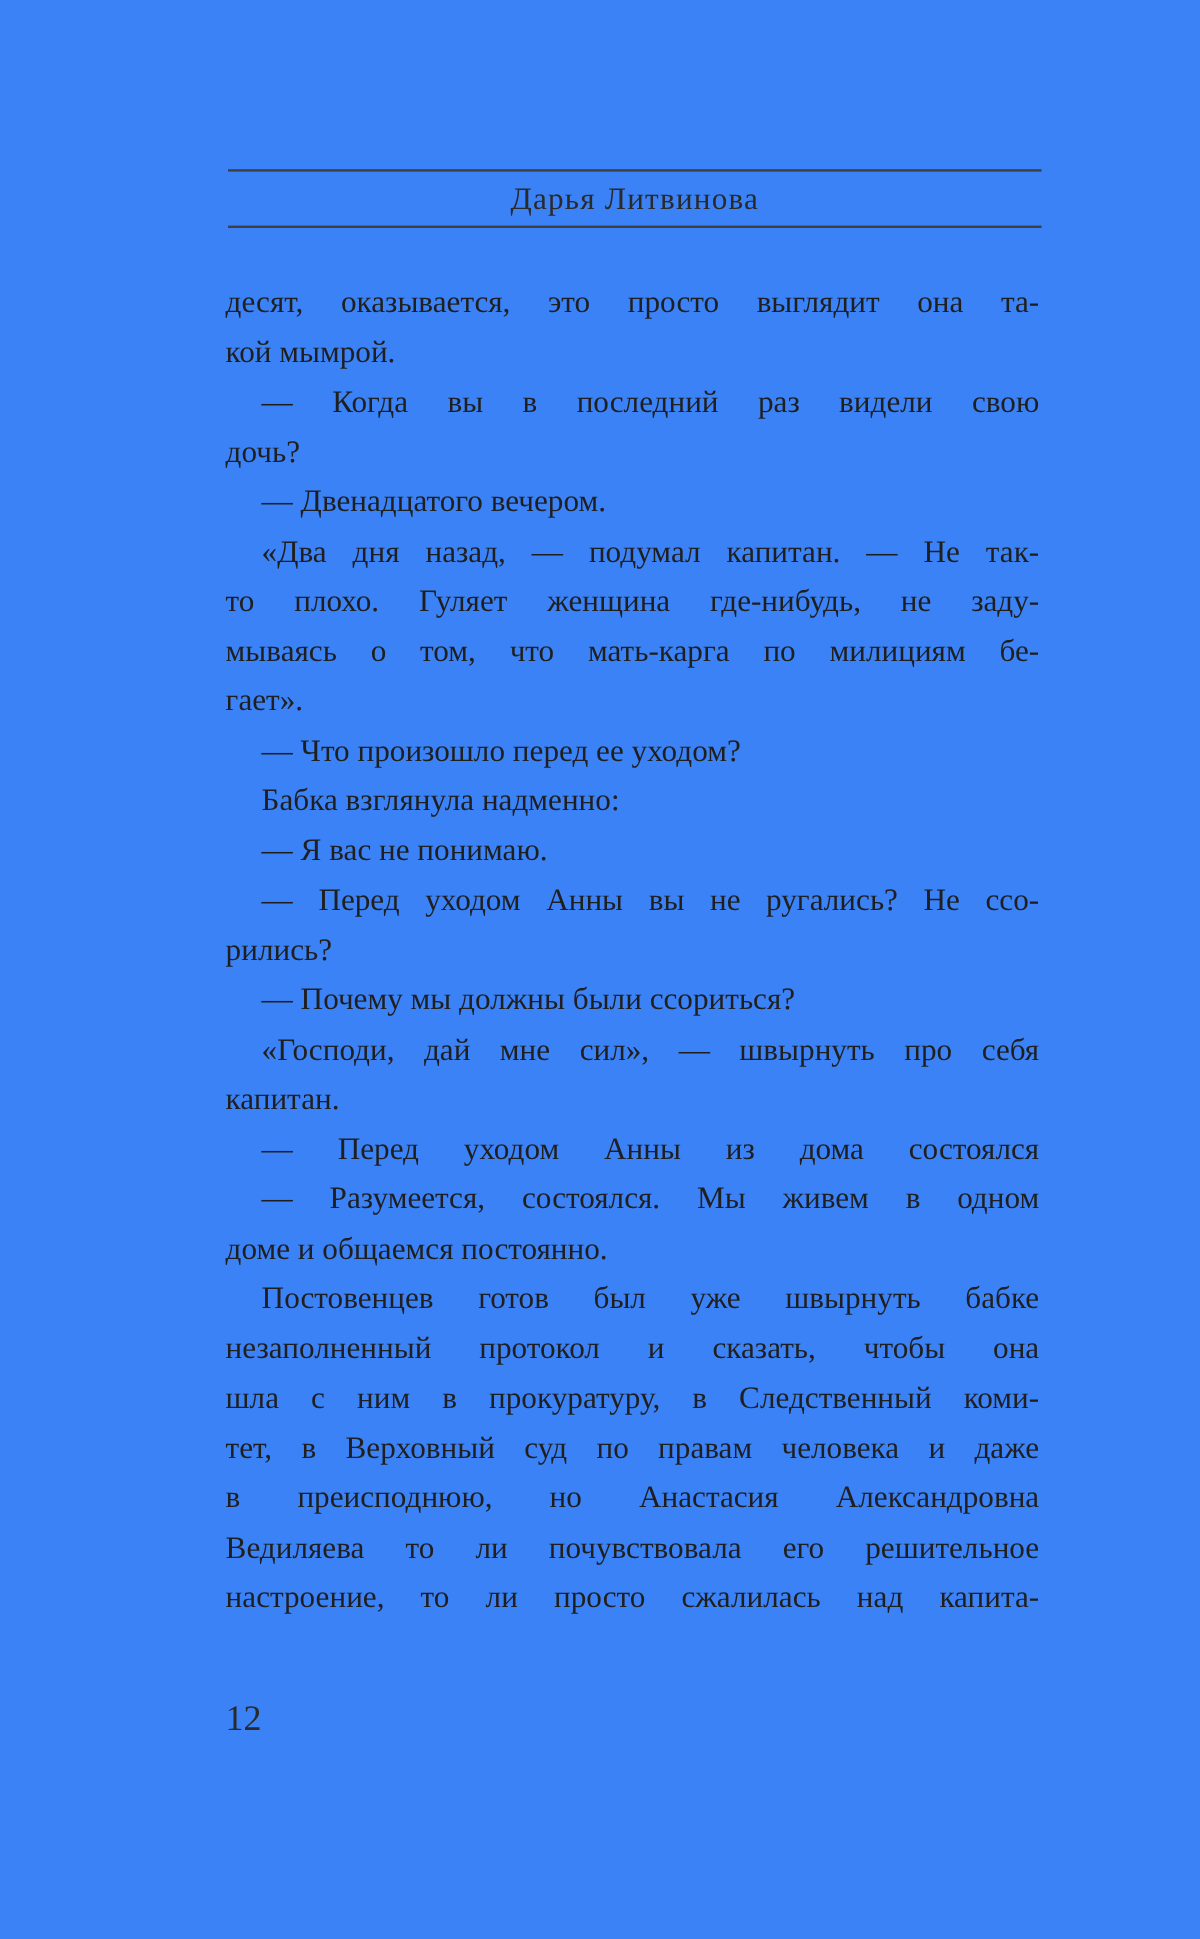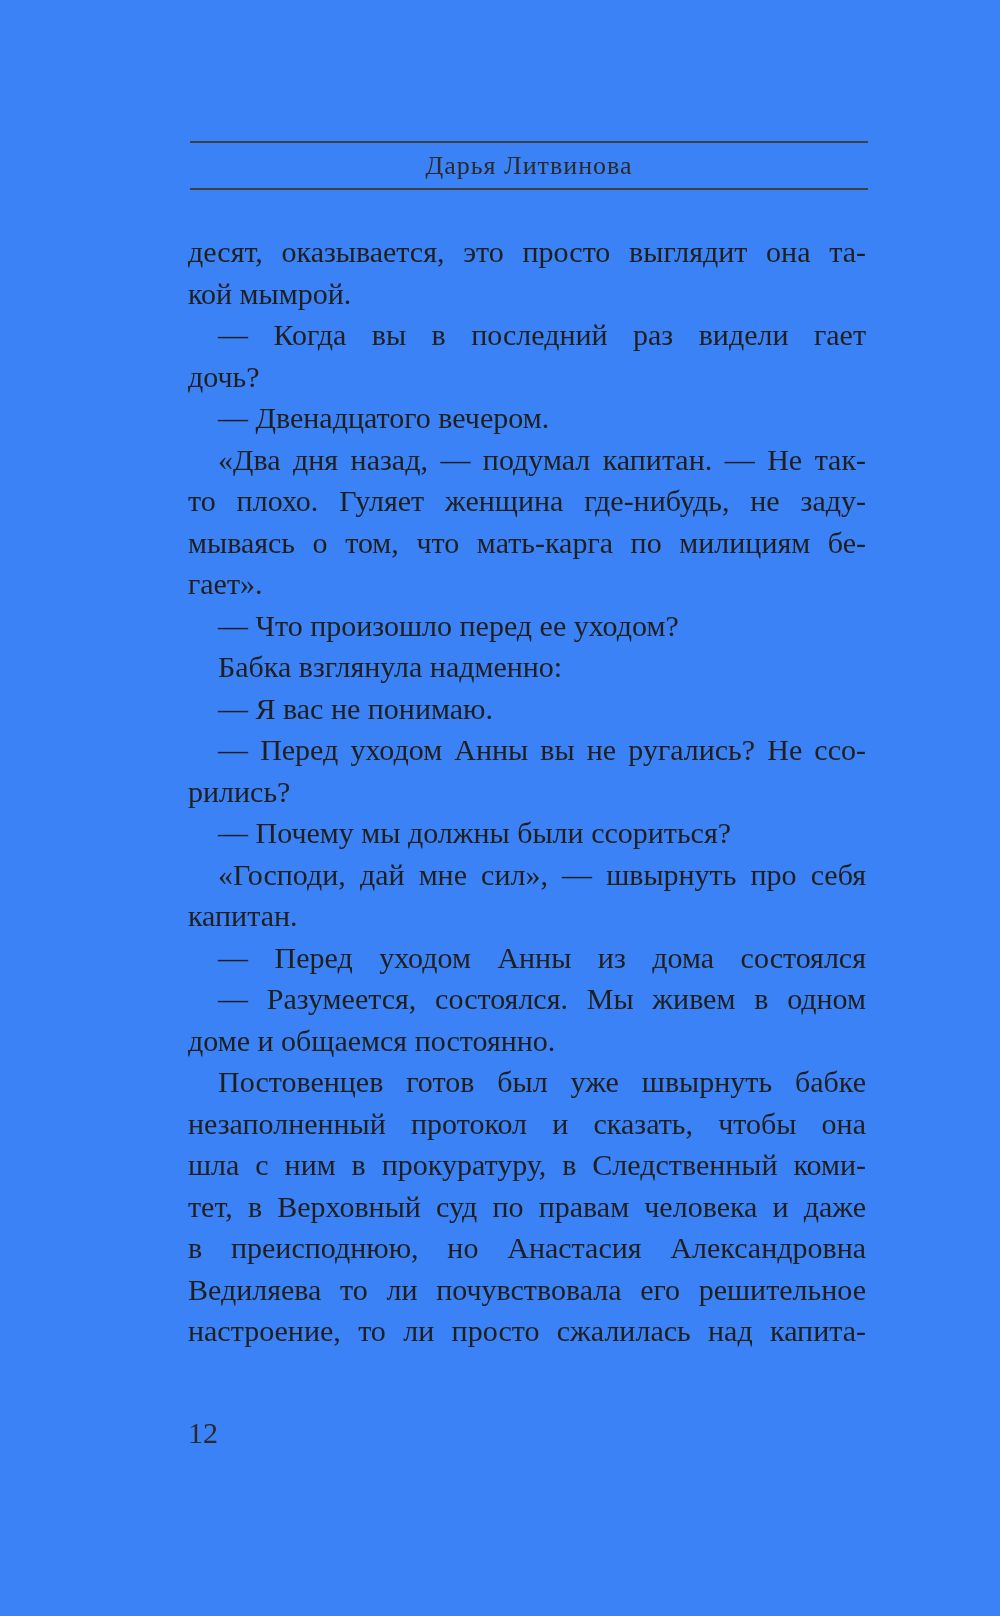--- a/index.html
+++ b/index.html
@@ -25,21 +25,21 @@
     justify-content: center;
     font-size: 26px;
     letter-spacing: 1px;
     color: #2a2a2a;
   }
   .body-text {
     position: absolute;
     left: 188px;
     top: 231px;
     width: 678px;
-    font-size: 30px;
+    font-size: 26px;
     line-height: 41.5px;
     color: #1f1f1f;
   }
   .line { text-align: left; white-space: normal; }
   .line.j { text-align: justify; text-align-last: justify; }
   .line.indent { text-indent: 30px; }
   .page-number {
     position: absolute;
     left: 188px;
     top: 1416px;
@@ -54,21 +54,21 @@
 
 <div class="page">
 
   <div class="running-head">
     <span>Дарья Литвинова</span>
   </div>
 
   <div class="body-text">
       <div class="line j">десят, оказывается, это просто выглядит она та-</div>
       <div class="line">кой мымрой.</div>
-      <div class="line indent j">— Когда вы в последний раз видели гает</div>
+      <div class="line indent j">— Когда вы в последний раз видели свою</div>
       <div class="line">дочь?</div>
       <div class="line indent">— Двенадцатого вечером.</div>
       <div class="line indent j">«Два дня назад, — подумал капитан. — Не так-</div>
       <div class="line j">то плохо. Гуляет женщина где-нибудь, не заду-</div>
       <div class="line j">мываясь о том, что мать-карга по милициям бе-</div>
       <div class="line">гает».</div>
       <div class="line indent">— Что произошло перед ее уходом?</div>
       <div class="line indent">Бабка взглянула надменно:</div>
       <div class="line indent">— Я вас не понимаю.</div>
       <div class="line indent j">— Перед уходом Анны вы не ругались? Не ссо-</div>

